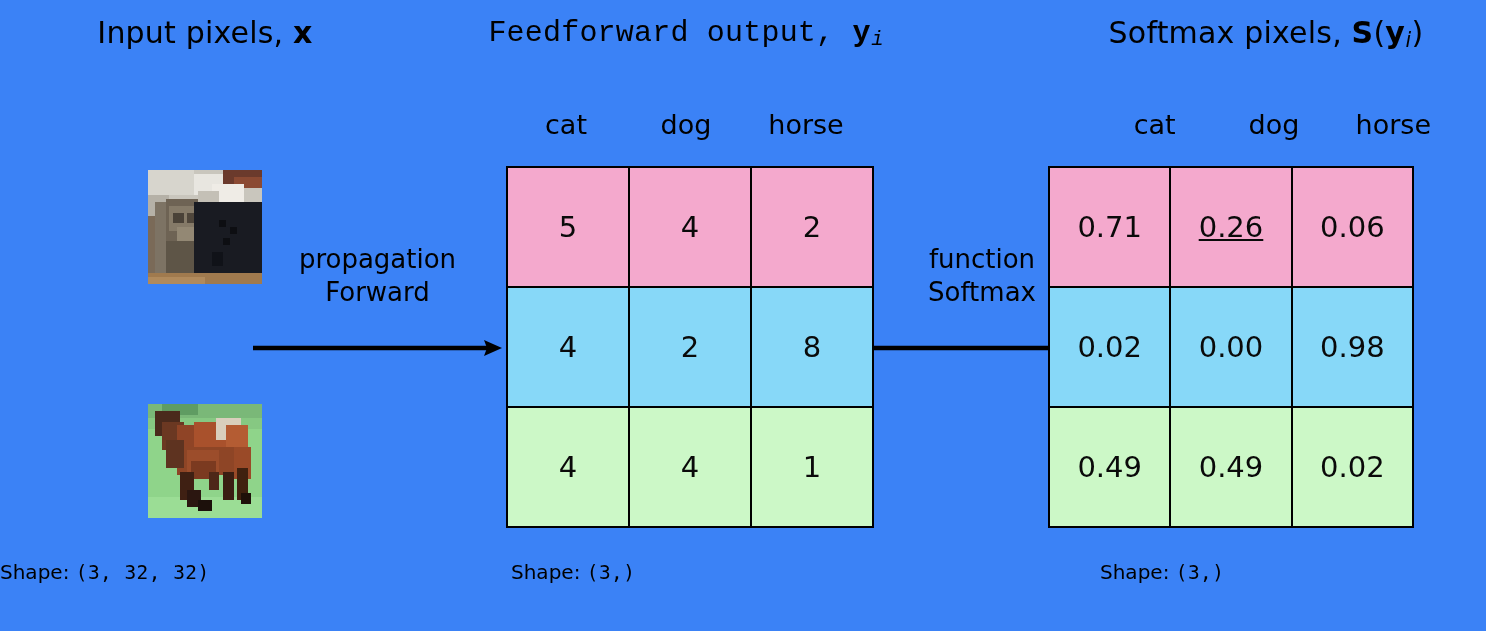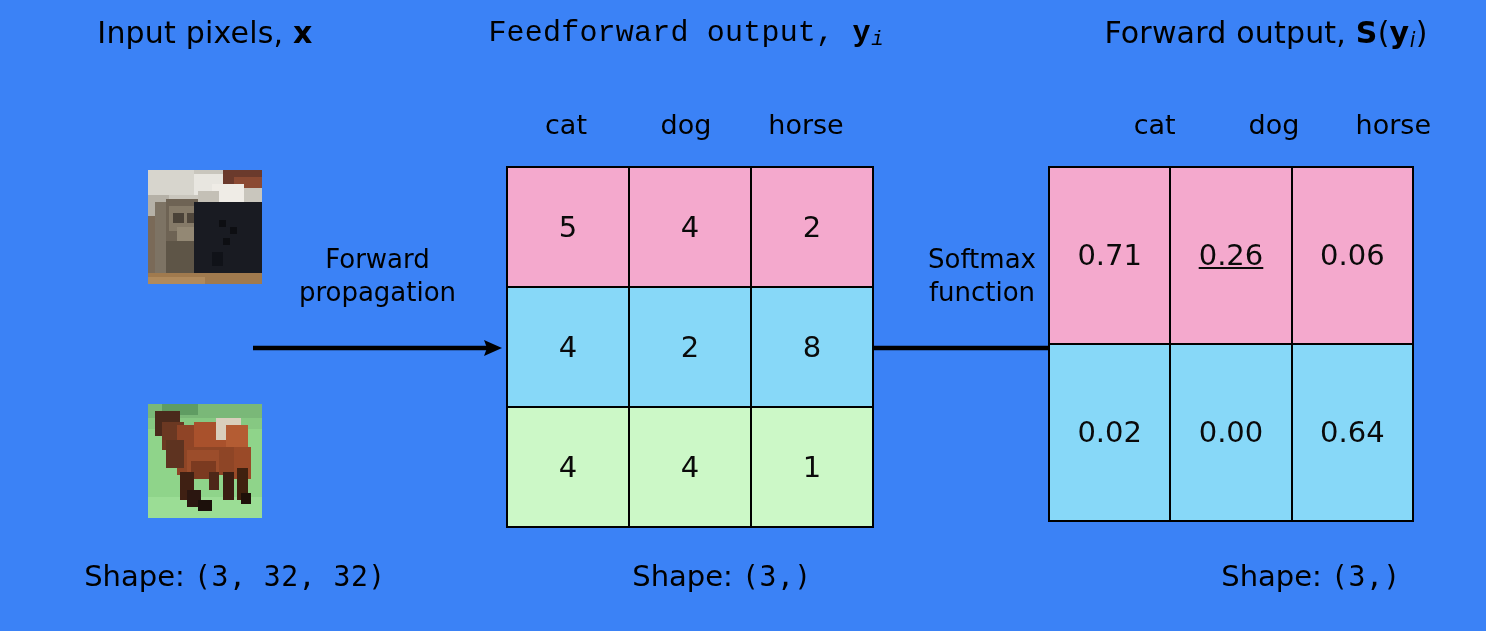--- a/index.html
+++ b/index.html
@@ -74,25 +74,24 @@
   .arrow-label {
     font-size: 26px;
     line-height: 1.28;
     text-align: center;
     white-space: nowrap;
   }
   .arrow-svg { display: block; }
 
   
   .shape-caption {
-    font-size: 29px;
-    line-height: 1;
-    white-space: nowrap;
-    text-align: center;
-    padding-left: 36px;
+    font-size: 20px;
+    line-height: 1;
+    white-space: nowrap;
+    text-align: left;
   }
   .mono {
     font-family: "DejaVu Sans Mono", monospace;
     font-size: 0.97em;
     letter-spacing: 0.5px;
   }
 
   
   .thumb {
     width: 114px;
@@ -110,21 +109,21 @@
 
   <div class="abs col-title" style="left:0; top:18px; width:410px;">
     <span>Input pixels, </span><span class="mathbf">x</span>
   </div>
 
   <div class="abs col-title" style="left:466px; top:18px; width:440px;font-family:Liberation Mono, monospace;">
     <span>Feedforward output, </span><span class="mathbf">y</span><span class="mathsub">i</span>
   </div>
 
   <div class="abs col-title" style="left:1046px; top:18px; width:440px;">
-    <span>Forward output, </span><span class="mathbf">S</span><span class="paren">(</span><span class="mathbf">y</span><span class="mathsub">i</span><span class="paren">)</span>
+    <span>Softmax pixels, </span><span class="mathbf">S</span><span class="paren">(</span><span class="mathbf">y</span><span class="mathsub">i</span><span class="paren">)</span>
   </div>
 
   <div class="abs head-row" style="left:506px; top:111px; width:360px;">
     <div class="head-cell" style="width:120px;">cat</div>
     <div class="head-cell" style="width:120px;">dog</div>
     <div class="head-cell" style="width:120px;">horse</div>
   </div>
 
   <div class="abs head-row" style="left:1095px; top:111px; width:358px;">
     <div class="head-cell" style="width:119.33px;">cat</div>
@@ -182,33 +181,33 @@
       <rect x="11" y="24" width="4" height="5" fill="#2b1610"></rect>
       <rect x="14" y="27" width="4" height="3" fill="#1c100b"></rect>
       <rect x="21" y="19" width="3" height="8" fill="#3a1e12"></rect>
       <rect x="25" y="18" width="3" height="9" fill="#40210f"></rect>
       <rect x="26" y="25" width="3" height="3" fill="#1e1009"></rect>
       <rect x="17" y="19" width="3" height="5" fill="#4d2718"></rect>
     </svg>
   </div>
 
   <div class="abs arrow-label" style="left:245px; top:243px; width:265px;">
+    <div>propagation</div>
     <div>Forward</div>
-    <div>propagation</div>
   </div>
   <div class="abs" style="left:253px; top:336px;">
     <svg class="arrow-svg" width="250" height="24" viewBox="0 0 250 24">
       <line x1="0" y1="12" x2="236" y2="12" stroke="#000" stroke-width="4.5"></line>
       <polygon points="249,12 231,4 234,12 231,20" fill="#000"></polygon>
     </svg>
   </div>
 
   <div class="abs arrow-label" style="left:862px; top:243px; width:240px;">
+    <div>function</div>
     <div>Softmax</div>
-    <div>function</div>
   </div>
   <div class="abs" style="left:872px; top:336px;">
     <svg class="arrow-svg" width="220" height="24" viewBox="0 0 220 24">
       <line x1="0" y1="12" x2="206" y2="12" stroke="#000" stroke-width="4.5"></line>
       <polygon points="219,12 201,4 204,12 201,20" fill="#000"></polygon>
     </svg>
   </div>
 
   <table class="matrix abs" id="table-feedforward" style="left:506px; top:166px; width:360px; height:356px;">
     <tbody>
@@ -233,21 +232,26 @@
   <table class="matrix abs" id="table-softmax" style="left:1048px; top:166px; width:358px; height:356px;padding-left:45px;">
     <tbody>
       <tr class="r-pink">
         <td style="width:119.33px; height:118px;">0.71</td>
         <td style="width:119.33px;text-decoration:underline;">0.26</td>
         <td style="width:119.33px;">0.06</td>
       </tr>
       <tr class="r-blue">
         <td style="height:118px;">0.02</td>
         <td>0.00</td>
-        <td>0.64</td>
+        <td>0.98</td>
+      </tr>
+      <tr class="r-green">
+        <td style="height:118px;">0.49</td>
+        <td>0.49</td>
+        <td>0.02</td>
       </tr>
     </tbody>
   </table>
 
   <div class="abs shape-caption" style="left:0; top:562px; width:398px;">
     <span>Shape: </span><span class="mono">(3, 32, 32)</span>
   </div>
 
   <div class="abs shape-caption" style="left:511px; top:562px; width:350px;">
     <span>Shape: </span><span class="mono">(3,)</span>

